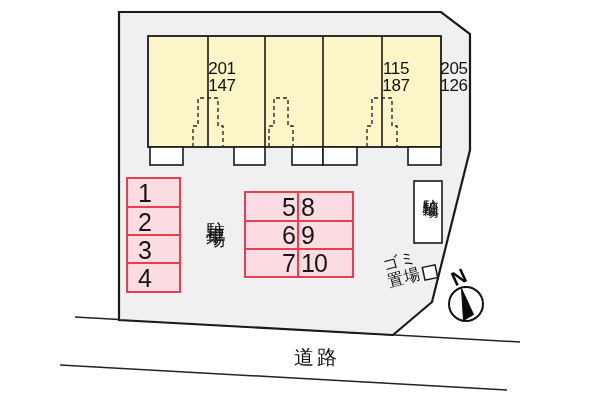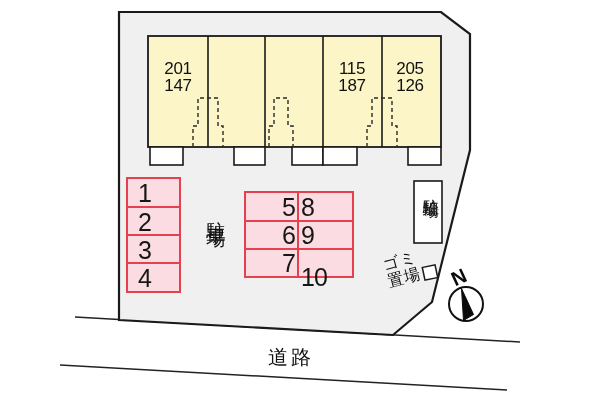--- a/index.html
+++ b/index.html
@@ -17,34 +17,34 @@
   .stair{fill:none;stroke:#2a2a2a;stroke-width:1.4;stroke-dasharray:4 3;}
   .stall{fill:var(--stall_fill,#fbdce3);stroke:var(--stall_border,#e5404d);stroke-width:2;}
   .bikebox{fill:#ffffff;stroke:#1a1a1a;stroke-width:1.6;}
   .trashbox{fill:#ffffff;stroke:#1a1a1a;stroke-width:1.5;}
   .compass-circle{fill:#ffffff;stroke:#111;stroke-width:2;}
   .needle{fill:#0a0a0a;stroke:#0a0a0a;stroke-width:1;}
   .roadline{stroke:#222;stroke-width:1.5;}
 
   
   .t{position:absolute;white-space:pre;}
-  .unit-label{top:61px;width:60px;text-align:center;font-size:17px;line-height:16.5px;letter-spacing:-0.3px;color:#111;}
+  .unit-label{top:61px;width:60px;text-align:center;font-size:17px;line-height:16.5px;letter-spacing:-0.3px;color:#111;padding-left:44px;}
   .u1{left:148px}.u2{left:206px}.u3{left:264px}.u4{left:322px}.u5{left:380px}
   .stall-num{font-size:25px;line-height:26px;color:#161616;}
   .sl{left:138px;width:40px;text-align:left;}
   .sc-l{left:240px;width:56px;text-align:right;}
   .sc-r{left:301px;width:55px;text-align:left;letter-spacing:-1px;}
   .vtext{writing-mode:vertical-rl;text-orientation:upright;}
   .parking-label{left:203px;top:206px;font-size:19px;letter-spacing:4px;color:#111;}
   .bike-label{left:420px;top:186px;font-size:16px;letter-spacing:2px;color:#111;}
   .trash-label{left:377px;top:252px;width:50px;text-align:center;font-size:16px;line-height:17px;letter-spacing:1px;
                transform:rotate(-15deg);transform-origin:center;color:#111;}
   .north-label{left:446px;top:266px;width:26px;text-align:center;font-size:20px;font-weight:bold;
                transform:rotate(-25deg);transform-origin:center;color:#0a0a0a;}
-  .road-label{left:268px;top:344px;width:72px;text-align:left;font-size:20px;letter-spacing:3px;color:#111;}
+  .road-label{left:268px;top:344px;width:72px;text-align:right;font-size:20px;letter-spacing:3px;color:#111;}
 </style>
 </head>
 <body>
 
 <div class="stage">
 
   <svg width="600" height="400" viewBox="0 0 600 400">
 
     <line class="roadline" x1="75" y1="317" x2="520" y2="342"></line>
     <line class="roadline" x1="60" y1="365" x2="507" y2="390"></line>
@@ -95,21 +95,21 @@
   <div class="t stall-num sl" style="top:209px">2</div>
   <div class="t stall-num sl" style="top:237px">3</div>
   <div class="t stall-num sl" style="top:265px">4</div>
 
   <div class="t stall-num sc-l" style="top:194px">5</div>
   <div class="t stall-num sc-l" style="top:222px">6</div>
   <div class="t stall-num sc-l" style="top:250px">7</div>
 
   <div class="t stall-num sc-r" style="top:194px">8</div>
   <div class="t stall-num sc-r" style="top:222px">9</div>
-  <div class="t stall-num sc-r" style="top:264px">10</div>
+  <div class="t stall-num sc-r" style="top:250px">10</div>
 
   <div class="t vtext parking-label">駐車場</div>
   <div class="t vtext bike-label">駐輪場</div>
   <div class="t trash-label"><span>ゴミ</span><br><span>置場</span></div>
   <div class="t north-label">N</div>
   <div class="t road-label">道路</div>
 
 </div>
 
 </body></html>

